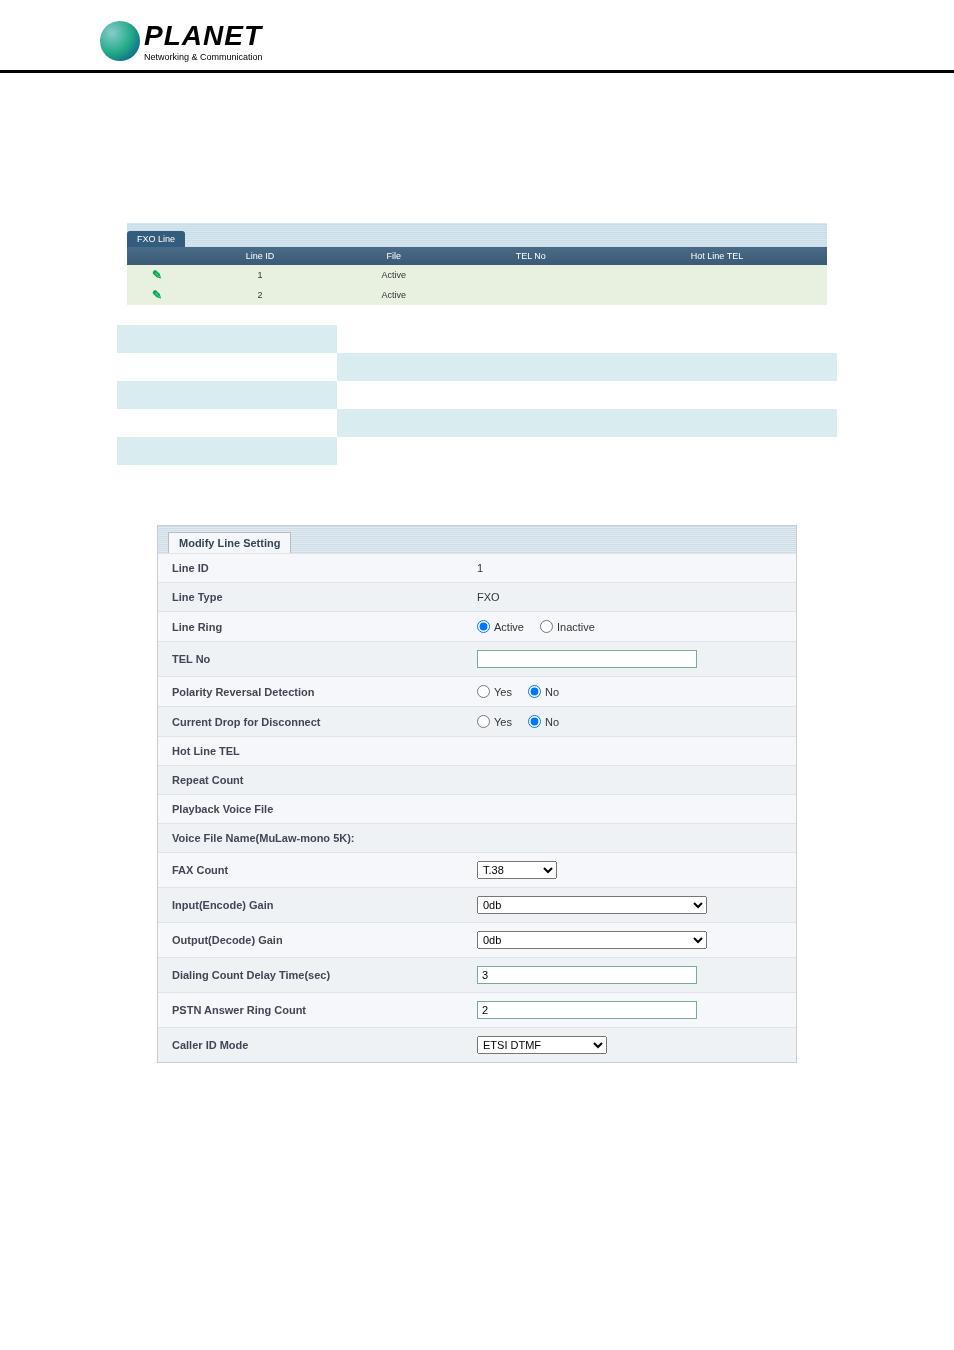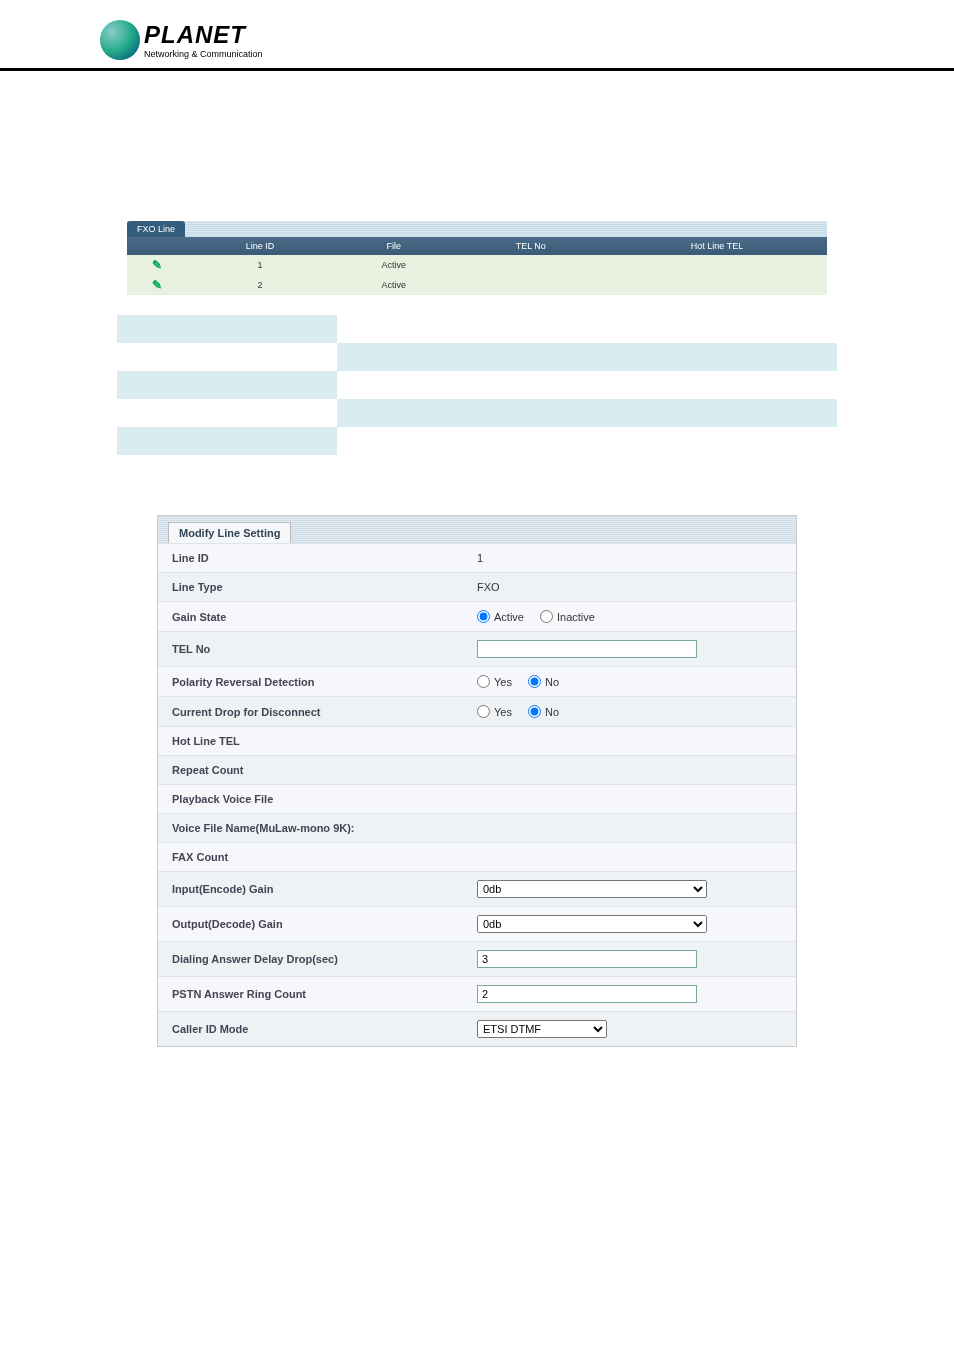--- a/index.html
+++ b/index.html
@@ -1,27 +1,27 @@
 <!DOCTYPE html>
 <html><head>
 <meta charset="utf-8">
 <style>
 *{box-sizing:border-box;margin:0;padding:0}
 body{font-family:Arial,sans-serif;background:#fff;width:954px;margin:0 auto}
 .header{padding:20px 0 0 100px}
 .logo{display:flex;align-items:center;gap:4px}
 .logo-icon{width:40px;height:40px;border-radius:50%;background:radial-gradient(circle at 30% 30%,#8cc,#2a8,#048);position:relative}
-.logo-text{font-weight:900;font-size:24px;letter-spacing:1px;font-style:italic}
+.logo-text{font-weight:900;font-size:28px;letter-spacing:1px;font-style:italic}
 .logo-sub{font-size:9px;font-weight:normal}
 .hr-top{border:none;border-top:3px solid #000;margin-top:8px}
 
 
 .fxo-shot{margin:150px auto 20px;width:700px}
 .fxo-tab{display:inline-block;background:#345c7c;color:#fff;font-size:9px;padding:3px 10px 3px 10px;border-top-left-radius:3px;border-top-right-radius:3px}
-.fxo-tab-row{background:repeating-linear-gradient(0deg,#c8dce8,#c8dce8 1px,#d8e8f0 1px,#d8e8f0 2px);padding:0;height:16px;display:flex;align-items:flex-end}
+.fxo-tab-row{background:repeating-linear-gradient(0deg,#c8dce8,#c8dce8 1px,#d8e8f0 1px,#d8e8f0 2px);padding:0;height:24px;display:flex;align-items:flex-end}
 .fxo-table{width:100%;border-collapse:collapse;font-size:9px}
 .fxo-table th{background:linear-gradient(#4a6b88,#3a5a75);color:#fff;font-weight:normal;padding:4px;text-align:center}
 .fxo-table td{background:#e8f0e0;text-align:center;padding:3px;color:#333}
 .edit-dot{color:#0a5;font-weight:bold;font-size:12px}
 
 
 .kv-table{margin:20px auto;width:720px;border-collapse:collapse}
 .kv-table td{padding:14px 12px;font-size:12px}
 .kv-table .key{width:220px;background:#d9ecef}
 .kv-table .val{background:#fff}
@@ -130,21 +130,21 @@
     <div class="mlabel">Line ID</div>
     <div class="mval">1</div>
   </div>
 
   <div class="mrow">
     <div class="mlabel">Line Type</div>
     <div class="mval">FXO</div>
   </div>
 
   <div class="mrow">
-    <div class="mlabel">Gain State</div>
+    <div class="mlabel">Line Ring</div>
     <div class="mval radio-group">
       <label>
           <input type="radio" name="ls" checked="" style="">
           <span>Active</span>
         </label>
       <label>
           <input type="radio" name="ls" style="">
           <span>Inactive</span>
         </label>
     </div>
@@ -193,41 +193,42 @@
     <div class="mlabel">Repeat Count</div>
     <div class="mval"></div>
   </div>
 
   <div class="mrow">
     <div class="mlabel">Playback Voice File</div>
     <div class="mval"></div>
   </div>
 
   <div class="mrow">
-    <div class="mlabel">Voice File Name(MuLaw-mono 9K):</div>
+    <div class="mlabel">Voice File Name(MuLaw-mono 5K):</div>
     <div class="mval"></div>
   </div>
 
 
   <div class="mrow">
     <div class="mlabel">FAX Count</div>
+    <div class="mval"><select class="med"><option>T.38</option></select></div>
   </div>
 
   <div class="mrow">
     <div class="mlabel">Input(Encode) Gain</div>
     <div class="mval"><select class="wide"><option>0db</option></select></div>
   </div>
 
   <div class="mrow">
     <div class="mlabel">Output(Decode) Gain</div>
     <div class="mval"><select class="wide"><option>0db</option></select></div>
   </div>
 
   <div class="mrow">
-    <div class="mlabel">Dialing Answer Delay Drop(sec)</div>
+    <div class="mlabel">Dialing Count Delay Time(sec)</div>
     <div class="mval"><input type="text" value="3" style=""></div>
   </div>
 
   <div class="mrow">
     <div class="mlabel">PSTN Answer Ring Count</div>
     <div class="mval"><input type="text" value="2" style=""></div>
   </div>
 
   <div class="mrow">
     <div class="mlabel">Caller ID Mode</div>

